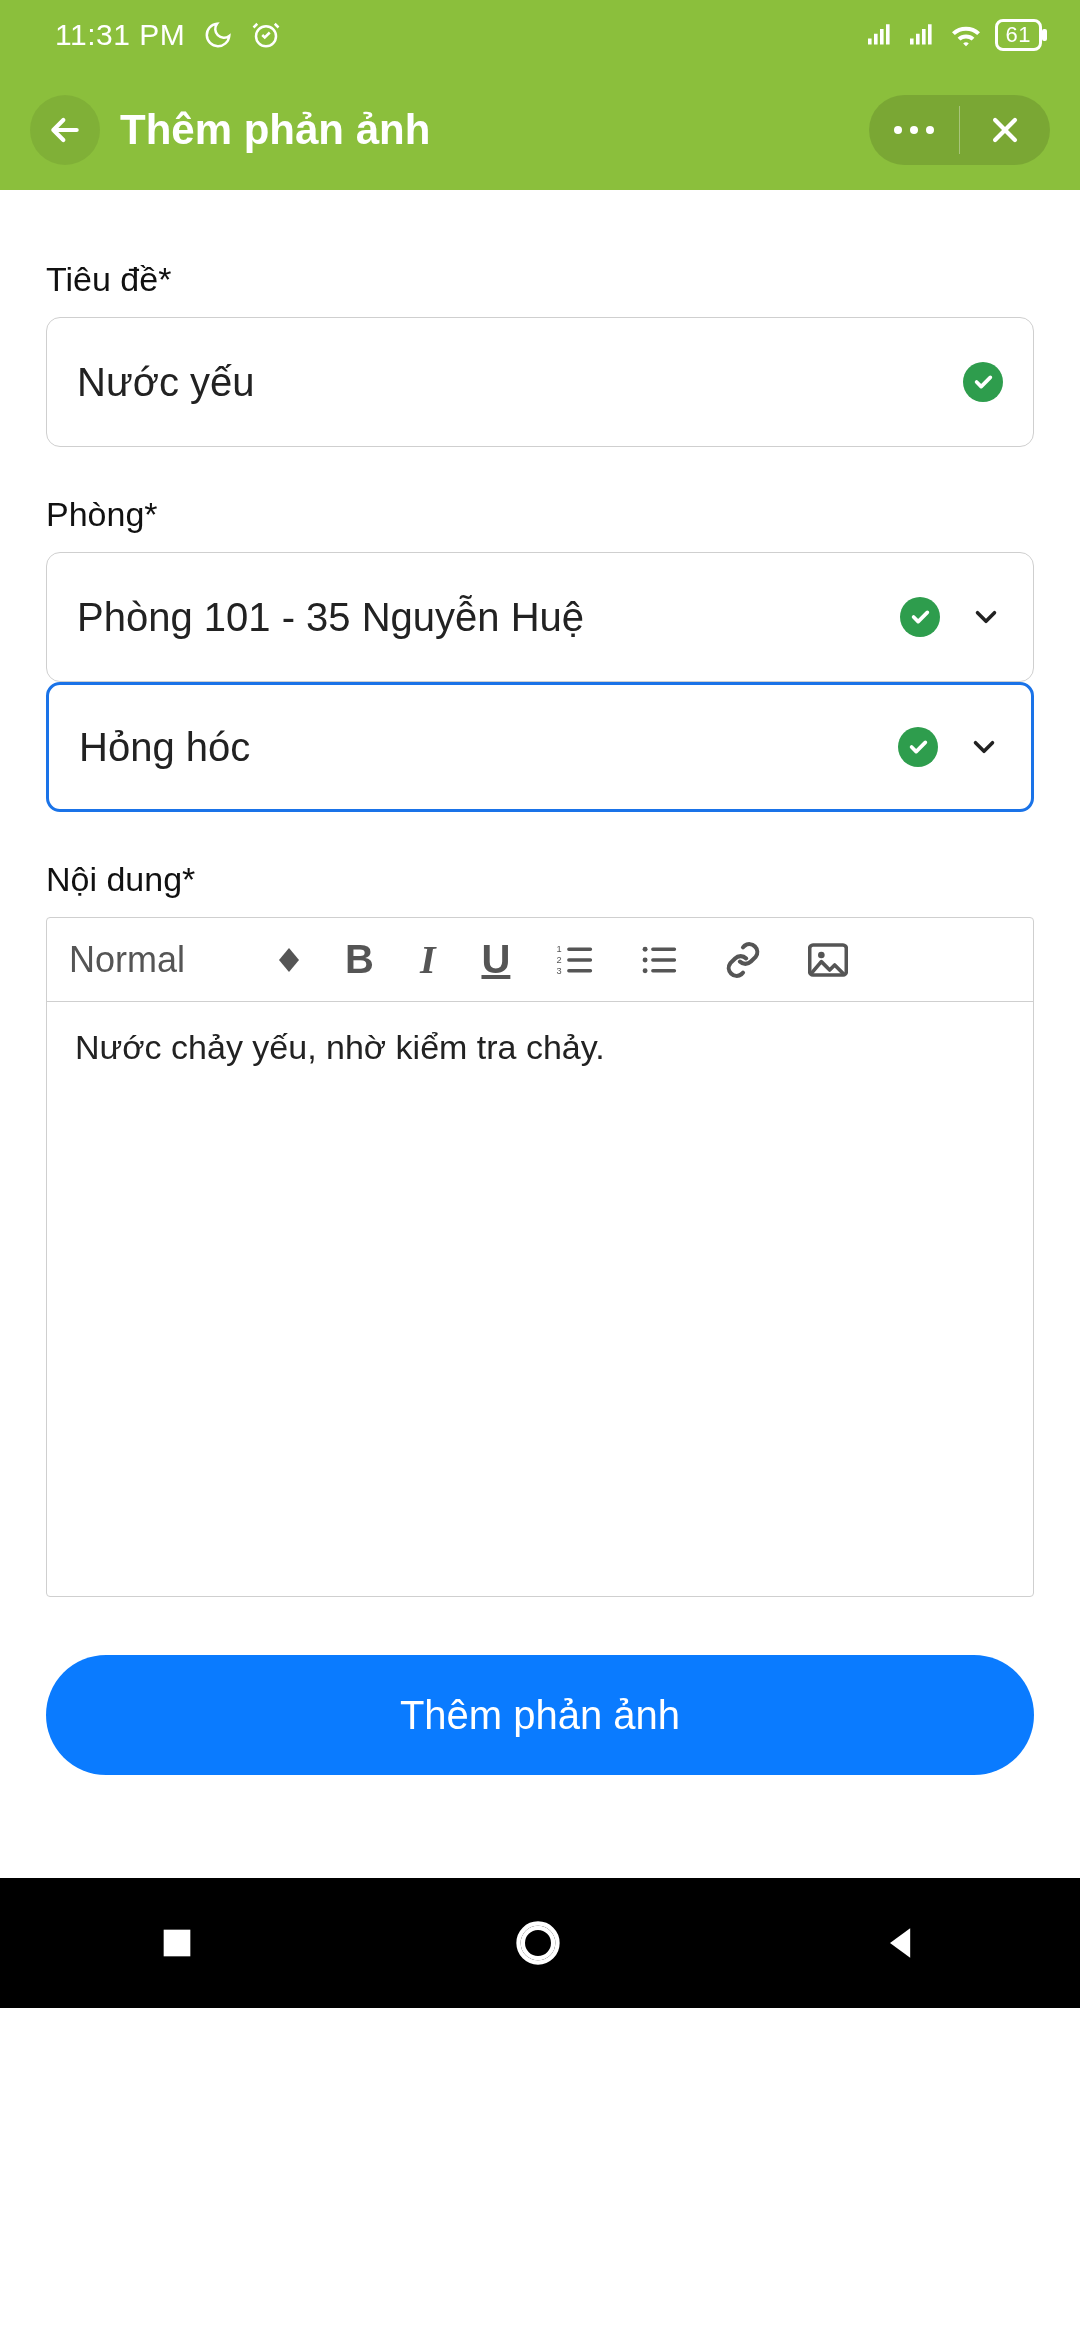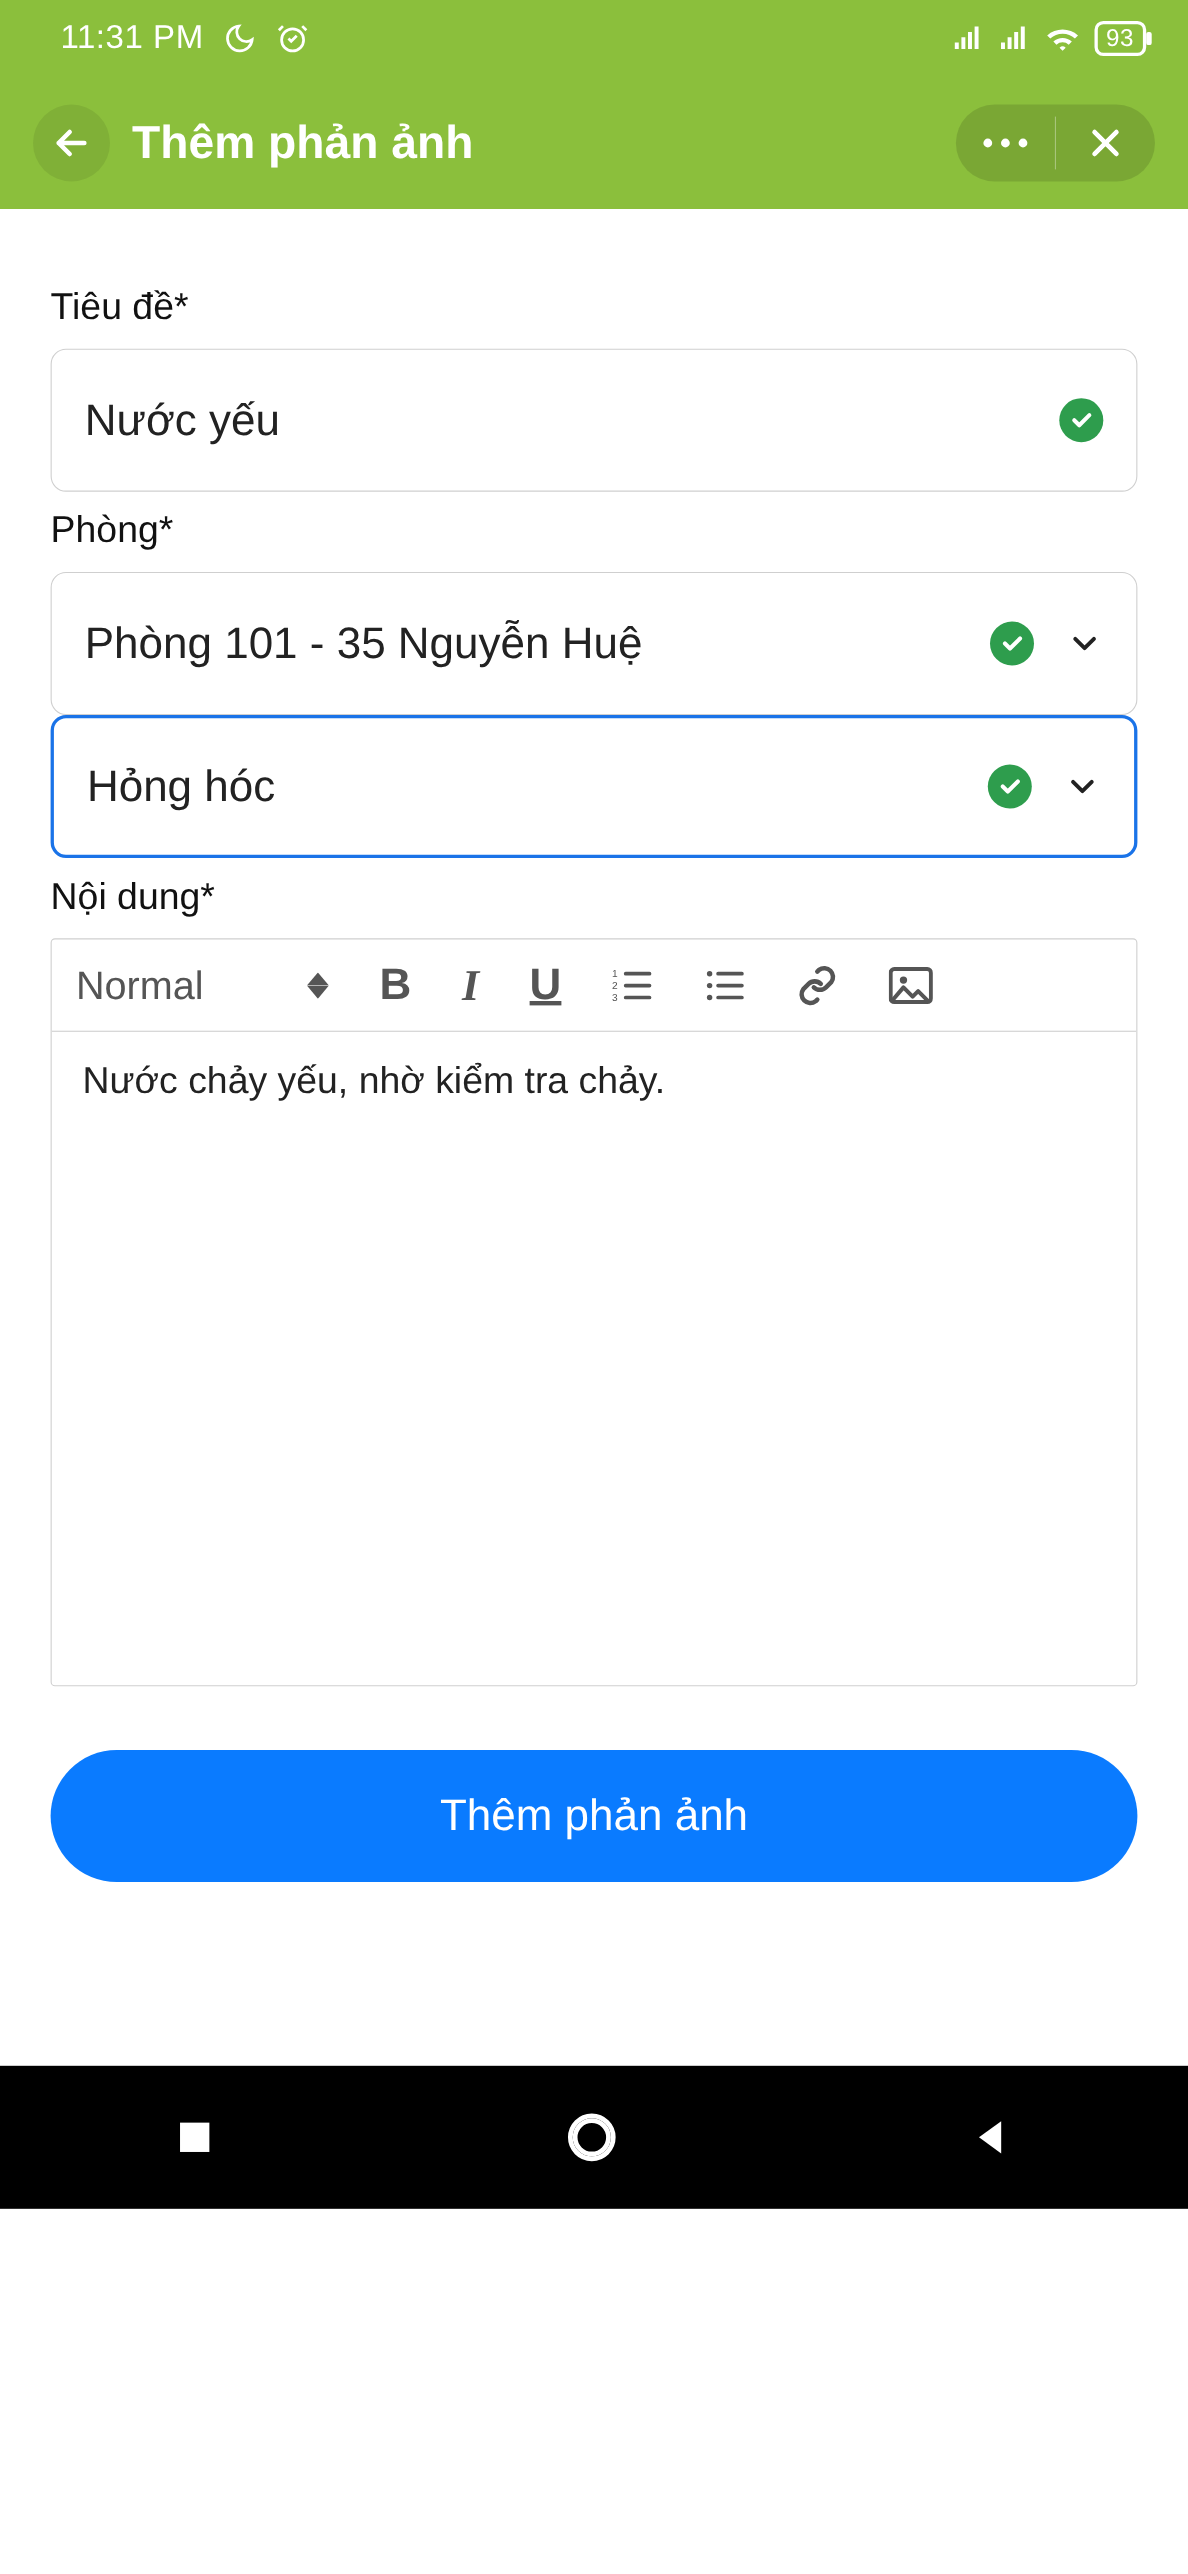--- a/index.html
+++ b/index.html
@@ -21,21 +21,21 @@
   .app-title { font-size:42px; font-weight:600; flex:1; padding-left:4px;}
   .app-bar-right { display:flex; align-items:center;}
   .pill { background:rgba(0,0,0,0.12); border-radius:40px; height:70px; display:flex; align-items:center; overflow:hidden;}
   .pill-part { width:90px; height:100%; display:flex; align-items:center; justify-content:center; color:#fff;}
   .pill-divider { width:1px; height:48px; background:rgba(255,255,255,0.35);}
   .dots { display:flex; gap:8px;}
   .dots span { width:8px; height:8px; background:#fff; border-radius:50%; display:block;}
 
   
   .form { padding:70px 46px 0 46px; flex:1; }
-  .label { font-size:34px; color:#111; margin-bottom:18px; margin-top:16px;}
+  .label { font-size:34px; color:#111; margin-bottom:18px; margin-top:48px;}
   .label:first-child{ margin-top:0;}
   .field { width:100%; border:1.5px solid #cfcfcf; border-radius:14px; height:130px; display:flex; align-items:center; padding:0 30px; font-size:40px; color:#222; gap:29px;}
   .field.focused { border:3px solid #1a73e8; }
   .field .value { flex:1; }
   .check-badge { width:40px; height:40px; border-radius:50%; background:#2e9d4d; display:flex; align-items:center; justify-content:center;}
   .check-badge svg{ display:block;}
   .chev svg{ display:block;}
 
   .editor { border:1.5px solid #cfcfcf; border-radius:4px; margin-top:18px; height:680px; display:flex; flex-direction:column; overflow:hidden;}
   .toolbar { border-bottom:1.5px solid #cfcfcf; padding:18px 22px; display:flex; flex-wrap:wrap; align-items:center; gap:46px; row-gap:26px;}
@@ -87,21 +87,21 @@
         <svg width="30" height="24" viewBox="0 0 24 20">
             <path fill="#fff" d="M2 18h3v-5H2zM7 18h3V9H7zM12 18h3V5h-3zM17 18h3V1h-3z"></path>
           </svg>
       </span>
       <span>
         <svg width="34" height="28" viewBox="0 0 24 20" fill="#fff">
             <path d="M12 18l-2-2a3 3 0 0 1 4 0zM6 12a9 9 0 0 1 12 0l-2 2a6 6 0 0 0-8 0zM2 8a15 15 0 0 1 20 0l-2 2a12 12 0 0 0-16 0z"></path>
           </svg>
       </span>
       <span class="batt-box">
-        <span>93</span>
+        <span>61</span>
         <span class="batt-cap"></span>
       </span>
     </div>
   </div>
 
   <div class="app-bar">
     <div class="back-btn">
       <svg width="40" height="40" viewBox="0 0 24 24" fill="none" stroke="#fff" stroke-width="2.5" stroke-linecap="round" stroke-linejoin="round">
           <path d="M19 12H5M11 18l-6-6 6-6"></path>
         </svg>

